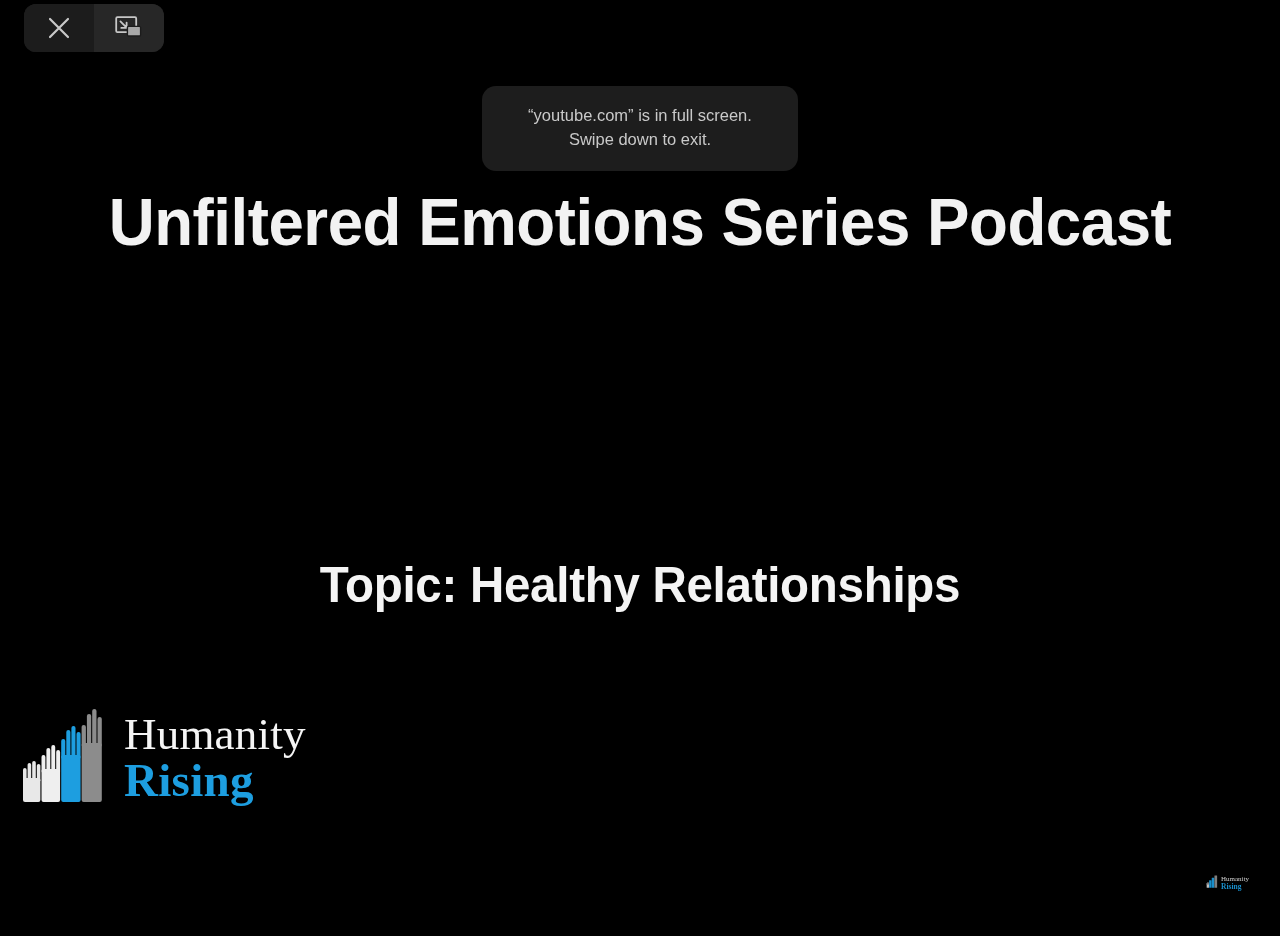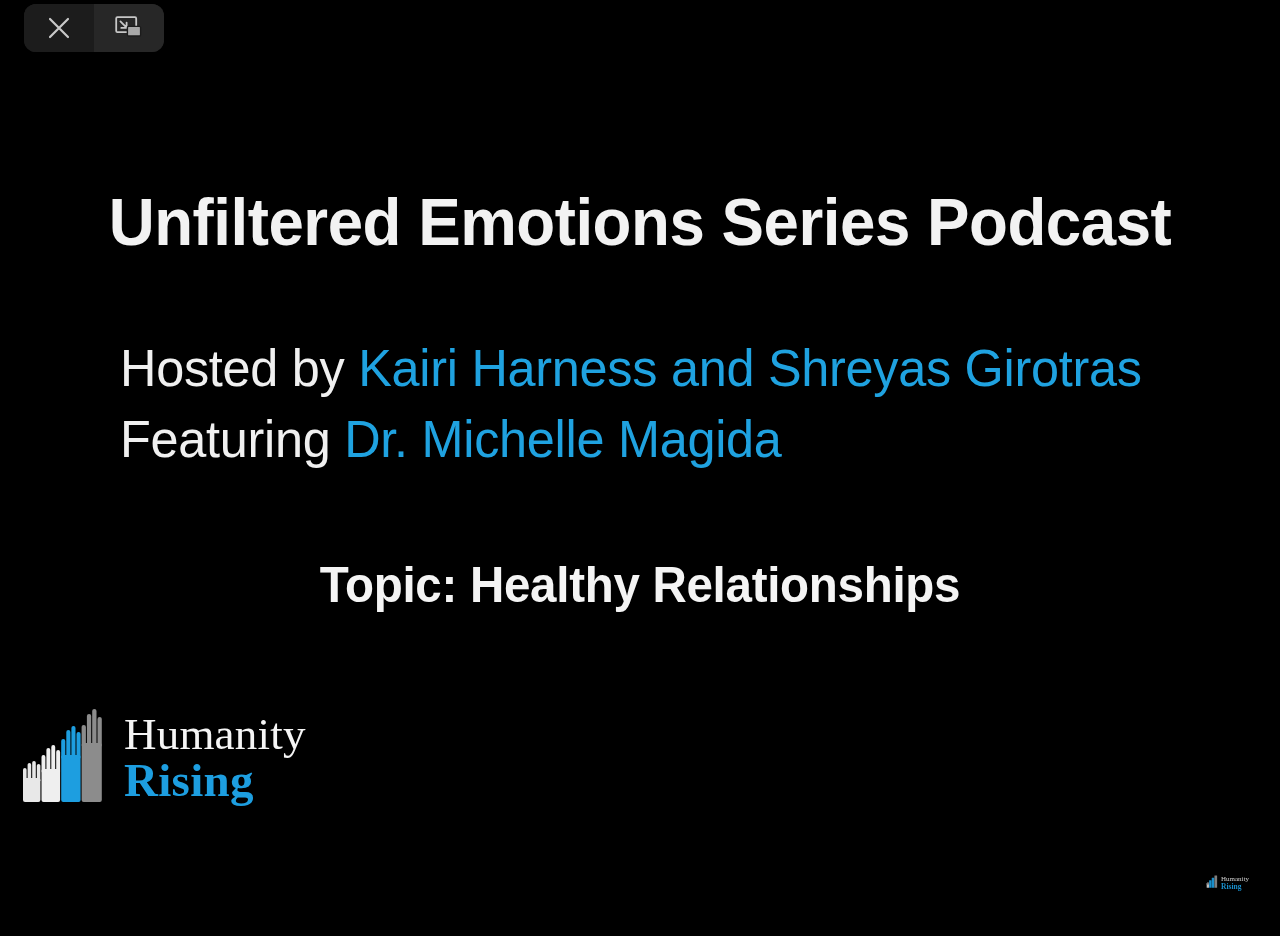--- a/index.html
+++ b/index.html
@@ -173,33 +173,29 @@
       <span>
         <svg width="30" height="26" viewBox="0 0 30 26" aria-hidden="true">
           <rect x="2.2" y="2.2" width="20" height="15" rx="1.2" fill="none" stroke="#c7c7c7" stroke-width="1.8"></rect>
           <path d="M6.4 6.4 L12.6 12.6 M12.6 7.6 L12.6 12.9 L7.3 12.9" stroke="#c7c7c7" stroke-width="1.8" fill="none" stroke-linecap="round" stroke-linejoin="round"></path>
           <rect x="13.4" y="11.4" width="13.2" height="9.6" rx="1.2" fill="#a8a8a8" stroke="#1c1c1c" stroke-width="1.4"></rect>
         </svg>
       </span>
     </button>
   </div>
 
+  <div class="fs-toast">
+    <div>“youtube.com” is in full screen.</div>
+    <div>Swipe down to exit.</div>
+  </div>
 
   <div class="slide">
 
     <div class="slide-title">Unfiltered Emotions Series Podcast</div>
 
-    <div class="credits">
-      <div class="credit-line">
-        <span>Hosted by </span><span class="accent">Kairi Harness and Shreyas Girotras</span>
-      </div>
-      <div class="credit-line">
-        <span>Featuring </span><span class="accent">Dr. Michelle Magida</span>
-      </div>
-    </div>
 
     <div class="topic">Topic: Healthy Relationships</div>
 
     <div class="logo">
       <span class="logo-hands">
         <svg width="90" height="98" viewBox="0 0 90 98" aria-hidden="true">
 
           <g fill="#e8e8e8">
             <rect x="1" y="62" width="3.6" height="14" rx="1.8"></rect>
             <rect x="5.6" y="57" width="3.6" height="19" rx="1.8"></rect>

